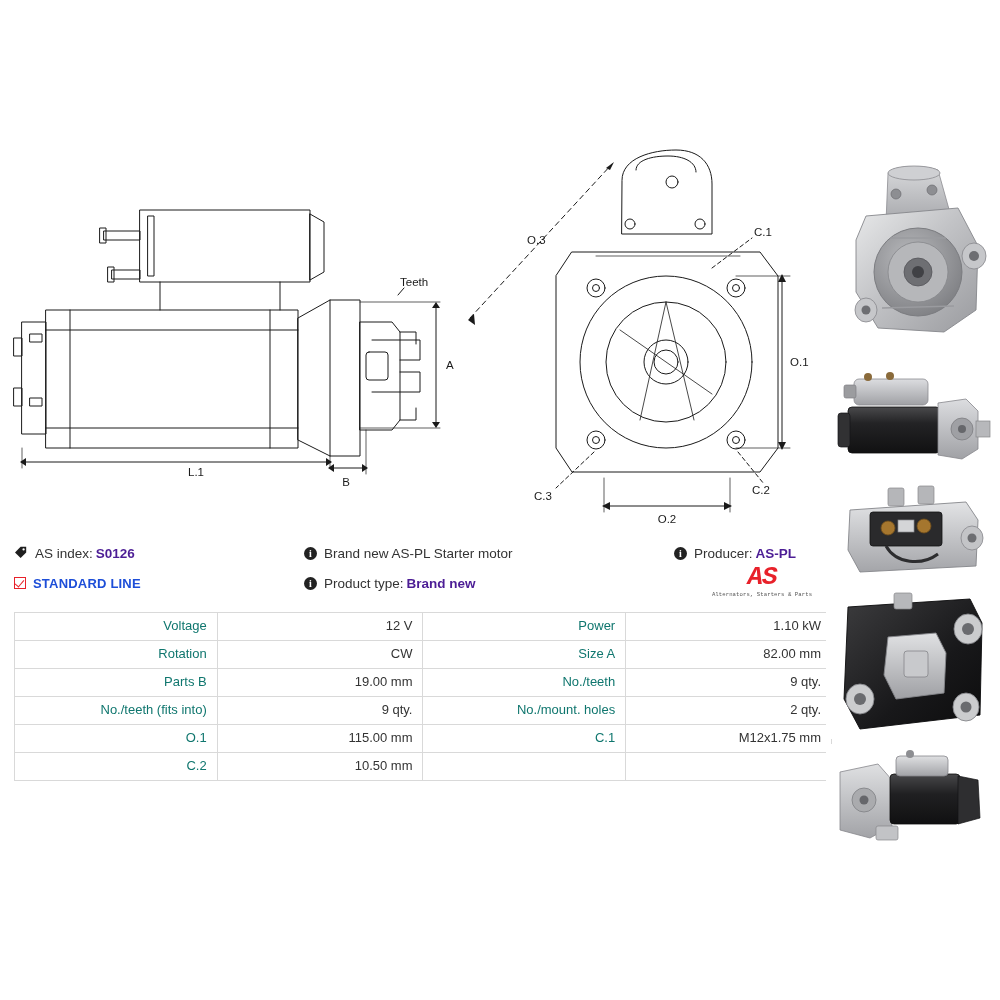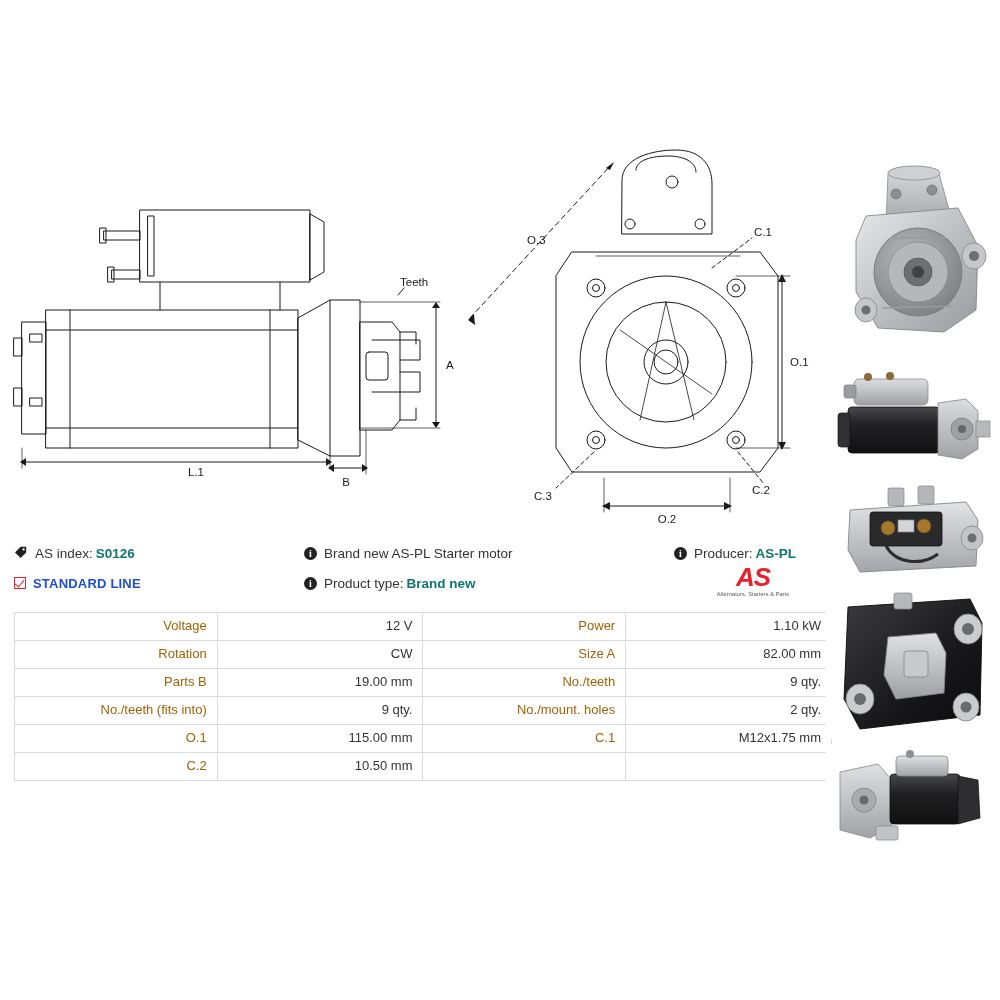--- a/index.html
+++ b/index.html
@@ -32,21 +32,21 @@
     font-size: 13.5px;
   }
   .info-row {
     display: flex;
     height: 30px;
   }
   .info-col-1 { width: 290px; display: flex; align-items: center; }
   .info-col-2 { width: 370px; display: flex; align-items: center; }
   .info-col-3 { flex: 1; display: flex; align-items: center; }
   .info-label { color: #333; }
-  .info-strong { font-weight: bold; color: #0f766e; margin-left: 3px; }
+  .info-strong { font-weight: bold; color: #4c1d95; margin-left: 3px; }
   .tag-icon { margin-right: 7px; display: inline-block; }
   .i-icon {
     display: inline-block;
     width: 13px; height: 13px;
     border-radius: 50%;
     background: #222;
     color: #fff;
     font-size: 10px;
     font-weight: bold;
     line-height: 13px;
@@ -73,23 +73,24 @@
     left: 2px; top: 0px;
     width: 4px; height: 8px;
     border: solid #e8212a;
     border-width: 0 1.8px 1.8px 0;
     transform: rotate(40deg);
   }
 
   
   .aspl-logo {
     position: absolute;
-    right: 19px; top: 26px;
+    right: 10px; top: 26px;
     text-align: center;
     width: 120px;
+    font-family: Liberation Mono, monospace;
   }
   .aspl-logo .mark {
     font-size: 26px;
     font-weight: bold;
     font-style: italic;
     color: #e8212a;
     letter-spacing: -1px;
     line-height: 26px;
   }
   .aspl-logo .sub {
@@ -108,21 +109,21 @@
     font-size: 13px;
     color: #222;
     table-layout: fixed;
   }
   .spec-table td {
     border: 1px solid #d9d9d9;
     height: 28px;
     padding: 3px 10px;
     line-height: 1.15;
   }
-  .spec-table td.lab { text-align: right; width: 200px; color: #a16207; }
+  .spec-table td.lab { text-align: right; width: 200px; color: #0f766e; }
   .spec-table td.val { text-align: right; width: 203px; color: #333; padding-left: 9px; }
   .spec-table tr.tall td { height: 44px; }
 
   
   .photos {
     position: absolute;
     right: 6px; top: 160px;
     width: 168px;
   }
   .photo {

